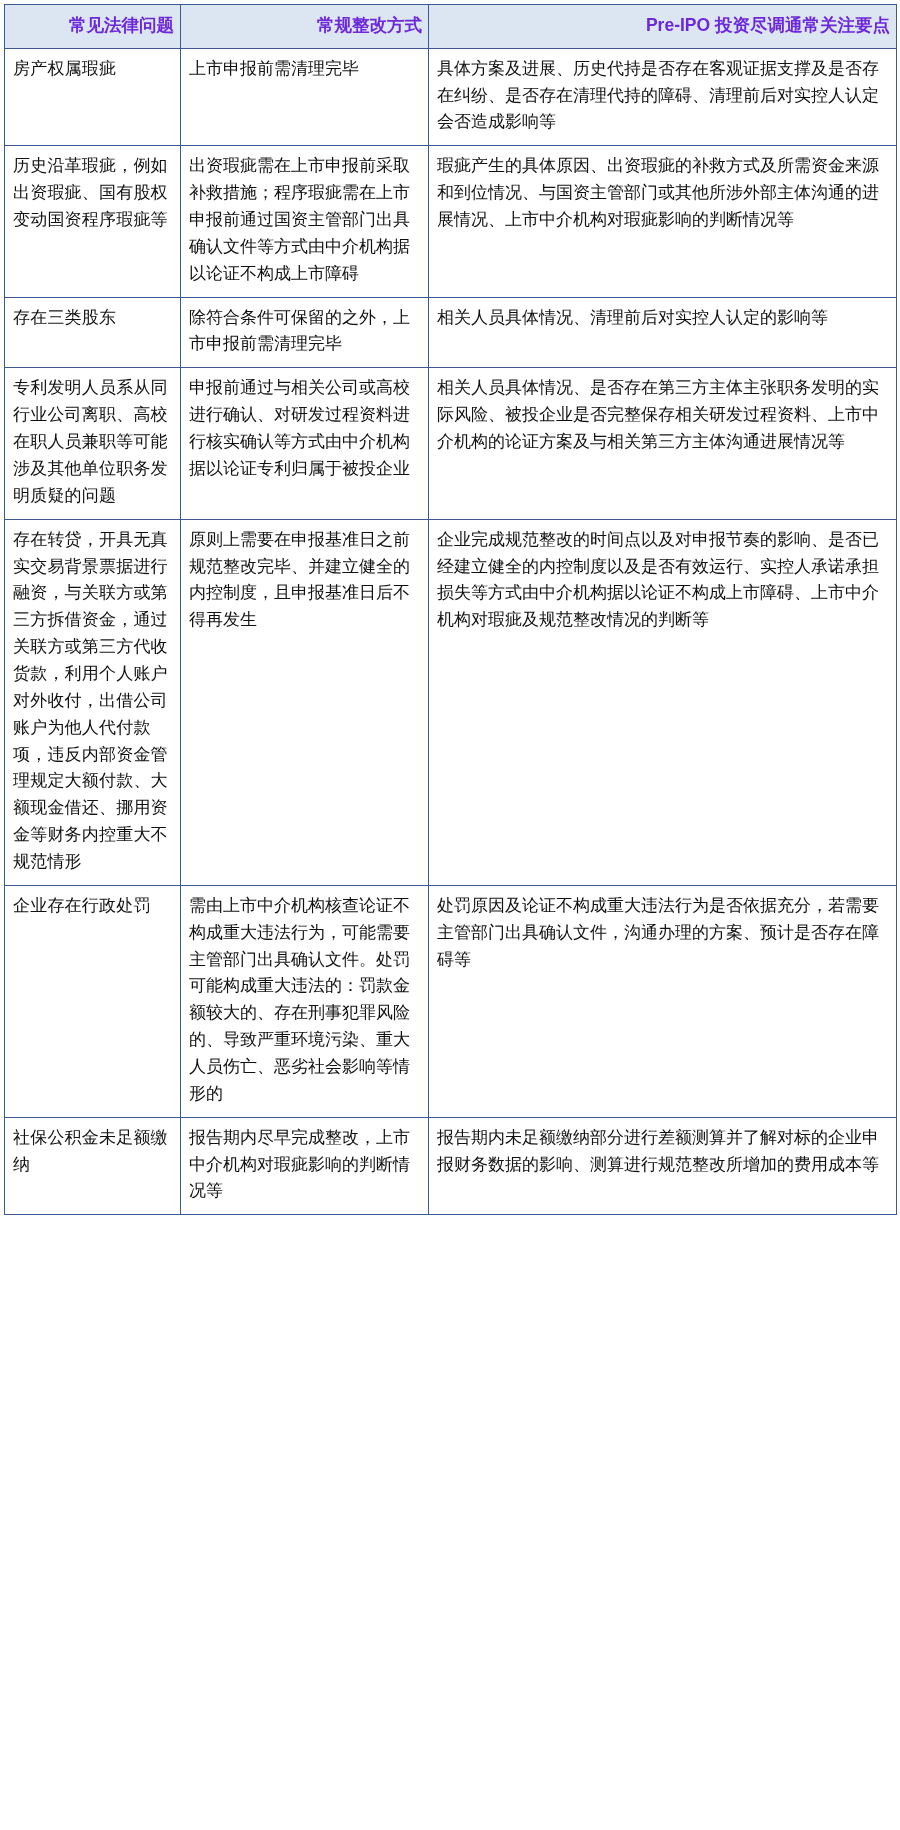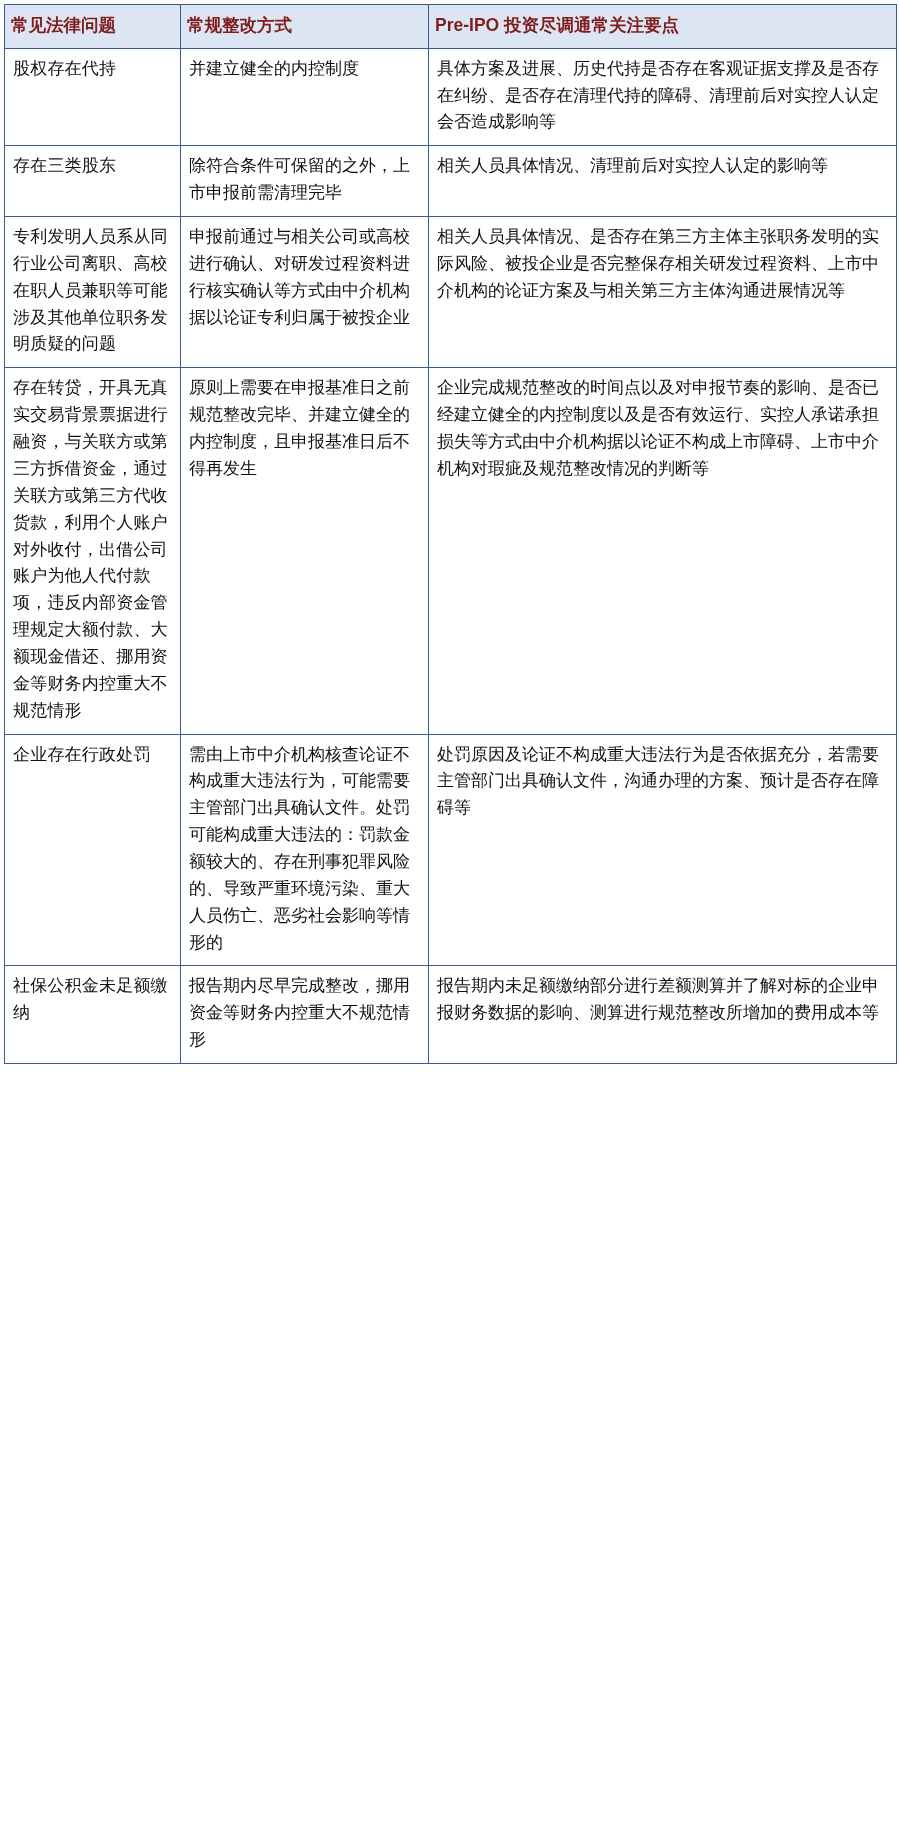--- a/index.html
+++ b/index.html
@@ -32,25 +32,25 @@
     border: 1px solid #3b5a8f;
     vertical-align: top;
     padding: 7px 8px 9px 8px;
     line-height: 1.58;
     font-size: 17px;
     color: #111111;
     word-break: break-word;
   }
   table.legal-table thead th {
     background: #dce6f2;
-    text-align: left;
+    text-align: right;
     vertical-align: middle;
     font-weight: bold;
     font-size: 17.5px;
-    color: #7f1d1d;
+    color: #6d28d9;
     padding: 9px 6px 11px 6px;
     line-height: 1.3;
   }
   table.legal-table tbody td {
     font-weight: normal;
   }
   table.legal-table tbody td.col-issue {
     letter-spacing: 0.2px;
   }
   table.legal-table tbody tr td {
@@ -69,23 +69,28 @@
     </colgroup>
     <thead>
       <tr>
         <th>常见法律问题</th>
         <th>常规整改方式</th>
         <th>Pre-IPO 投资尽调通常关注要点</th>
       </tr>
     </thead>
     <tbody>
       <tr>
-        <td class="col-issue">股权存在代持</td>
-        <td>并建立健全的内控制度</td>
+        <td class="col-issue">房产权属瑕疵</td>
+        <td>上市申报前需清理完毕</td>
         <td>具体方案及进展、历史代持是否存在客观证据支撑及是否存在纠纷、是否存在清理代持的障碍、清理前后对实控人认定会否造成影响等</td>
+      </tr>
+      <tr>
+        <td class="col-issue">历史沿革瑕疵，例如出资瑕疵、国有股权变动国资程序瑕疵等</td>
+        <td>出资瑕疵需在上市申报前采取 补救措施；程序瑕疵需在上市申报前通过国资主管部门出具确认文件等方式由中介机构据以论证不构成上市障碍</td>
+        <td>瑕疵产生的具体原因、出资瑕疵的补救方式及所需资金来源和到位情况、与国资主管部门或其他所涉外部主体沟通的进展情况、上市中介机构对瑕疵影响的判断情况等</td>
       </tr>
       <tr>
         <td class="col-issue">存在三类股东</td>
         <td>除符合条件可保留的之外，上市申报前需清理完毕</td>
         <td>相关人员具体情况、清理前后对实控人认定的影响等</td>
       </tr>
       <tr>
         <td class="col-issue">专利发明人员系从同行业公司离职、高校在职人员兼职等可能涉及其他单位职务发明质疑的问题</td>
         <td>申报前通过与相关公司或高校进行确认、对研发过程资料进行核实确认等方式由中介机构据以论证专利归属于被投企业</td>
         <td>相关人员具体情况、是否存在第三方主体主张职务发明的实际风险、被投企业是否完整保存相关研发过程资料、上市中介机构的论证方案及与相关第三方主体沟通进展情况等</td>
@@ -95,18 +100,18 @@
         <td>原则上需要在申报基准日之前规范整改完毕、并建立健全的内控制度，且申报基准日后不得再发生</td>
         <td>企业完成规范整改的时间点以及对申报节奏的影响、是否已经建立健全的内控制度以及是否有效运行、实控人承诺承担损失等方式由中介机构据以论证不构成上市障碍、上市中介机构对瑕疵及规范整改情况的判断等</td>
       </tr>
       <tr>
         <td class="col-issue">企业存在行政处罚</td>
         <td>需由上市中介机构核查论证不构成重大违法行为，可能需要主管部门出具确认文件。处罚可能构成重大违法的：罚款金额较大的、存在刑事犯罪风险的、导致严重环境污染、重大人员伤亡、恶劣社会影响等情形的</td>
         <td>处罚原因及论证不构成重大违法行为是否依据充分，若需要主管部门出具确认文件，沟通办理的方案、预计是否存在障碍等</td>
       </tr>
       <tr>
         <td class="col-issue">社保公积金未足额缴纳</td>
-        <td>报告期内尽早完成整改，挪用资金等财务内控重大不规范情形</td>
+        <td>报告期内尽早完成整改，上市中介机构对瑕疵影响的判断情况等</td>
         <td>报告期内未足额缴纳部分进行差额测算并了解对标的企业申报财务数据的影响、测算进行规范整改所增加的费用成本等</td>
       </tr>
     </tbody>
   </table>
 </div>
 
 </body></html>

